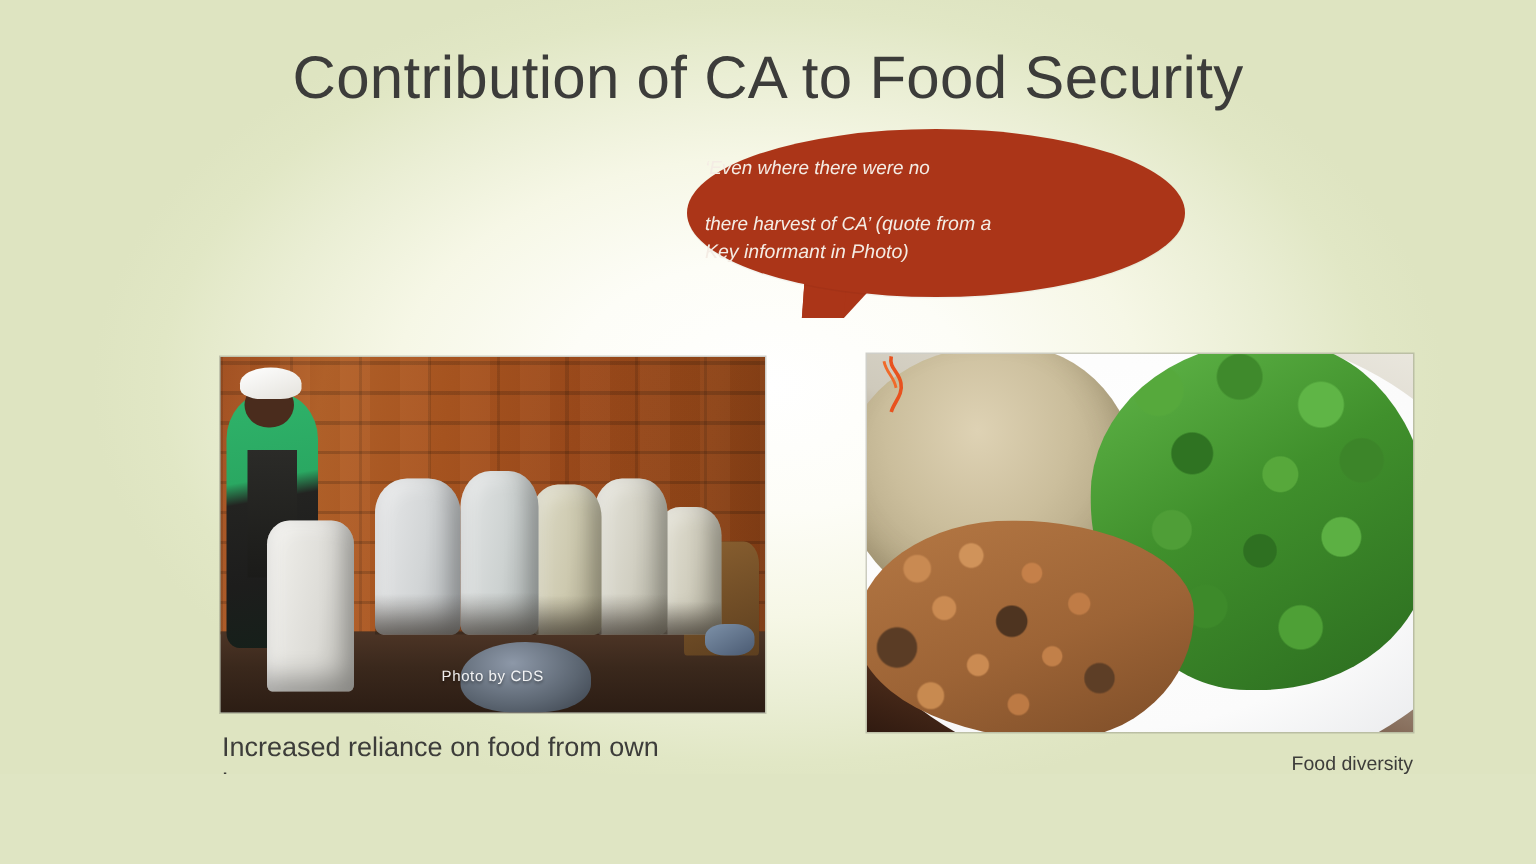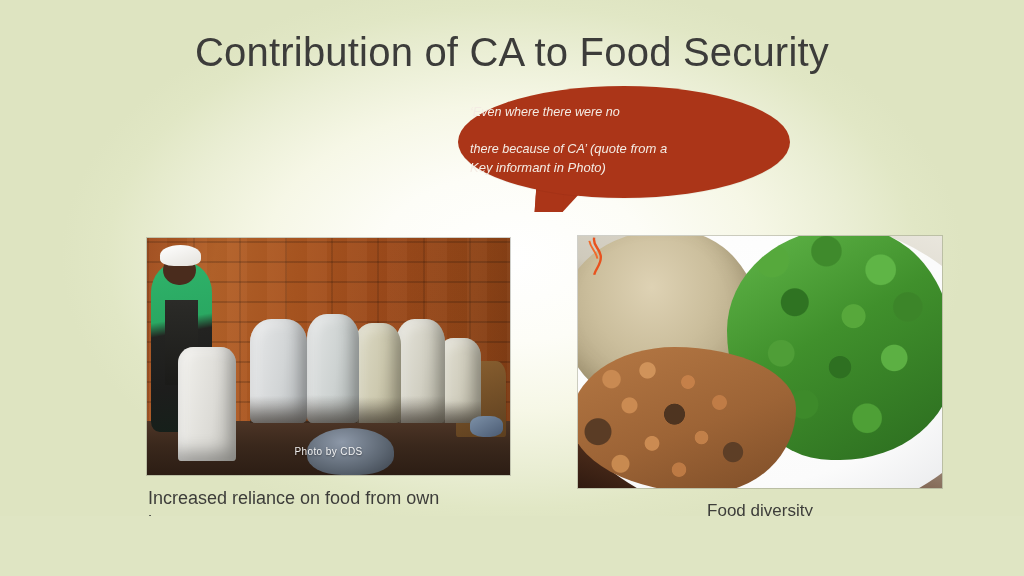--- a/index.html
+++ b/index.html
@@ -189,38 +189,38 @@
   .strawtop{
     position:absolute;left:1%;top:0%;width:12%;height:16%;
   }
   
   #caption-left{
     position:absolute;left:148px;top:487px;width:340px;
     font-size:18px;line-height:1.32;color:#3d3d3a;
   }
   #caption-right{
     position:absolute;left:578px;top:500px;width:364px;
-    text-align:center;
-    font-size:17px;line-height:1.32;color:#3d3d3a;
+    text-align:right;
+    font-size:13px;line-height:1.32;color:#3d3d3a;
   }
 </style>
 </head>
 <body>
 
 <div id="slide">
 
   <div id="title">Contribution of CA to Food Security</div>
 
   <div id="bubble-wrap">
     <div id="bubble-tail"></div>
     <div id="bubble"></div>
     <div id="bubble-text">
       <span>‘Even where there were no</span><br>
       <br>
-      <span>there because of CA’ </span><span class="small">(quote from a</span><br>
+      <span>there harvest of CA’ </span><span class="small">(quote from a</span><br>
       <span class="small">Key informant in Photo)</span>
     </div>
   </div>
 
   <div class="photo" id="photo-left">
     <div class="brickwall"></div>
     <div class="floor"></div>
     <div class="chair"></div>
     <div class="sack s6">
         <div class="band"></div>

